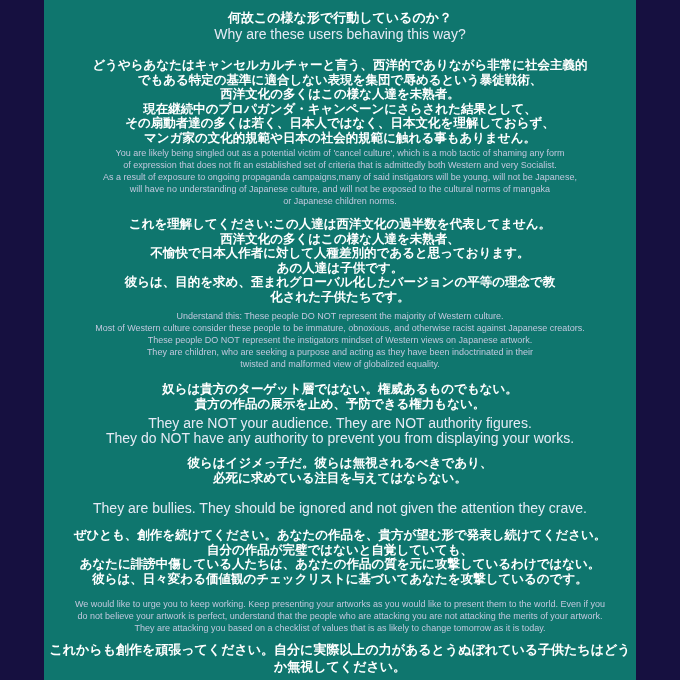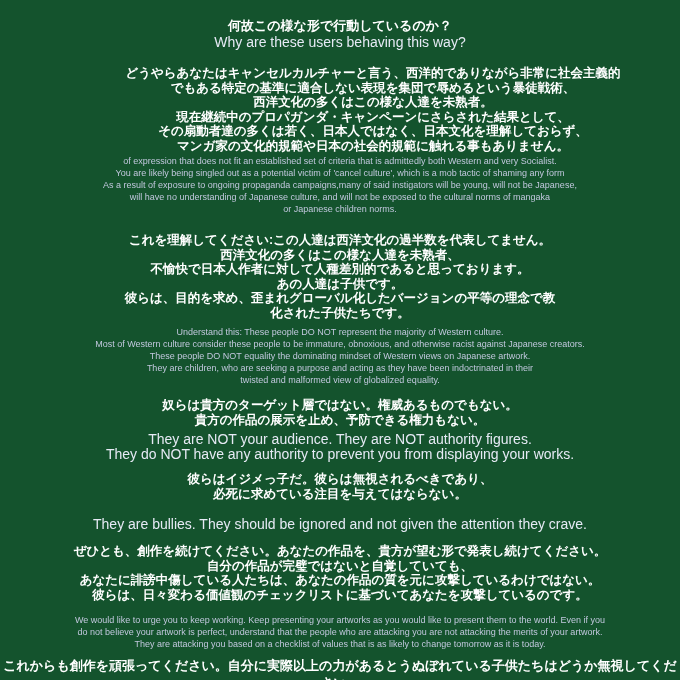--- a/index.html
+++ b/index.html
@@ -1,37 +1,37 @@
 <!DOCTYPE html>
 <html><head>
 <meta charset="utf-8">
 <style>
   html,body { margin:0; padding:0; background:#161040; }
   .poster {
     position:relative;
-    width:680px; height:680px;
-    background:#14532d;
+    width:592px; height:680px;
+    background:#0f766e;
     font-family:"Liberation Sans", sans-serif;
     text-align:center;
     box-sizing:border-box;
-    padding-top:18px;
+    padding-top:10px;
     overflow:hidden;
     margin:0 auto;
   }
   .block { width:100%; }
   .jp   { color:#ffffff; font-weight:700; font-size:12.5px; line-height:14.5px; letter-spacing:0; }
   .jp-title { font-size:13px; line-height:16px; }
   .en-md { color:#e6eaf5; font-weight:400; font-size:14px; line-height:15px; }
   .en-sm { color:#c2c8de; font-weight:400; font-size:9px;   line-height:12px; }
   .jp-final { font-size:13px; line-height:17px; }
 
   .mt-title-en { margin-top:1px; }
-  .mt-p1-jp { margin-top:16px;margin-left:33px; }
+  .mt-p1-jp { margin-top:16px; }
   .mt-p1-en { margin-top:2px; }
-  .mt-p2-jp { margin-top:18px; }
+  .mt-p2-jp { margin-top:10px; }
   .mt-p2-en { margin-top:6px; }
   .mt-p3-jp { margin-top:12px; }
   .mt-p3-en { margin-top:5px; }
   .mt-p4-jp { margin-top:10px; }
   .mt-p4-en { margin-top:16px; }
   .mt-p5-jp { margin-top:12px; }
   .mt-p5-en { margin-top:12px; }
   .mt-final-jp { margin-top:7px; }
 </style>
 </head>
@@ -45,40 +45,40 @@
   <div class="block mt-p1-jp">
     <div class="jp">どうやらあなたはキャンセルカルチャーと言う、西洋的でありながら非常に社会主義的</div>
     <div class="jp">でもある特定の基準に適合しない表現を集団で辱めるという暴徒戦術、</div>
     <div class="jp">西洋文化の多くはこの様な人達を未熟者。</div>
     <div class="jp">現在継続中のプロパガンダ・キャンペーンにさらされた結果として、</div>
     <div class="jp">その扇動者達の多くは若く、日本人ではなく、日本文化を理解しておらず、</div>
     <div class="jp">マンガ家の文化的規範や日本の社会的規範に触れる事もありません。</div>
   </div>
 
   <div class="block mt-p1-en">
+    <div class="en-sm">You are likely being singled out as a potential victim of 'cancel culture', which is a mob tactic of shaming any form</div>
     <div class="en-sm">of expression that does not fit an established set of criteria that is admittedly both Western and very Socialist.</div>
-    <div class="en-sm">You are likely being singled out as a potential victim of 'cancel culture', which is a mob tactic of shaming any form</div>
     <div class="en-sm">As a result of exposure to ongoing propaganda campaigns,many of said instigators will be young, will not be Japanese,</div>
     <div class="en-sm">will have no understanding of Japanese culture, and will not be exposed to the cultural norms of mangaka</div>
     <div class="en-sm">or Japanese children norms.</div>
   </div>
 
   <div class="block mt-p2-jp">
     <div class="jp">これを理解してください:この人達は西洋文化の過半数を代表してません。</div>
     <div class="jp">西洋文化の多くはこの様な人達を未熟者、</div>
     <div class="jp">不愉快で日本人作者に対して人種差別的であると思っております。</div>
     <div class="jp">あの人達は子供です。</div>
     <div class="jp">彼らは、目的を求め、歪まれグローバル化したバージョンの平等の理念で教</div>
     <div class="jp">化された子供たちです。</div>
   </div>
 
   <div class="block mt-p2-en">
     <div class="en-sm">Understand this: These people DO NOT represent the majority of Western culture.</div>
     <div class="en-sm">Most of Western culture consider these people to be immature, obnoxious, and otherwise racist against Japanese creators.</div>
-    <div class="en-sm">These people DO NOT equality the dominating mindset of Western views on Japanese artwork.</div>
+    <div class="en-sm">These people DO NOT represent the instigators mindset of Western views on Japanese artwork.</div>
     <div class="en-sm">They are children, who are seeking a purpose and acting as they have been indoctrinated in their</div>
     <div class="en-sm">twisted and malformed view of globalized equality.</div>
   </div>
 
   <div class="block mt-p3-jp">
     <div class="jp">奴らは貴方のターゲット層ではない。権威あるものでもない。</div>
     <div class="jp">貴方の作品の展示を止め、予防できる権力もない。</div>
   </div>
 
   <div class="block mt-p3-en">

